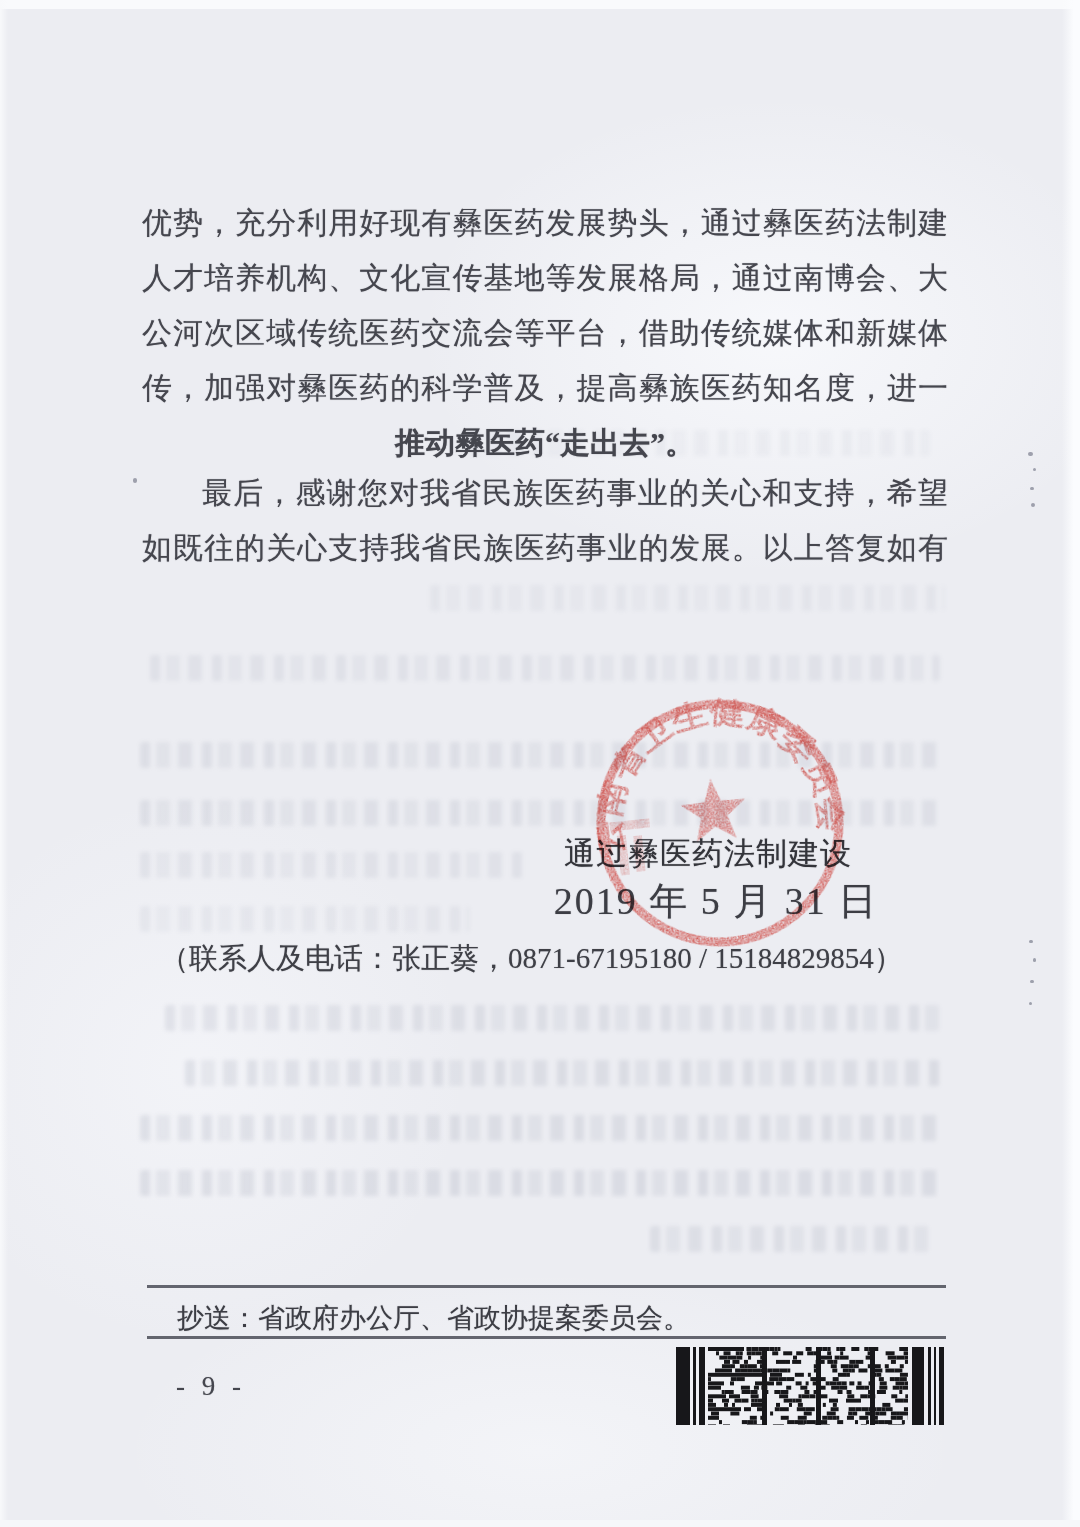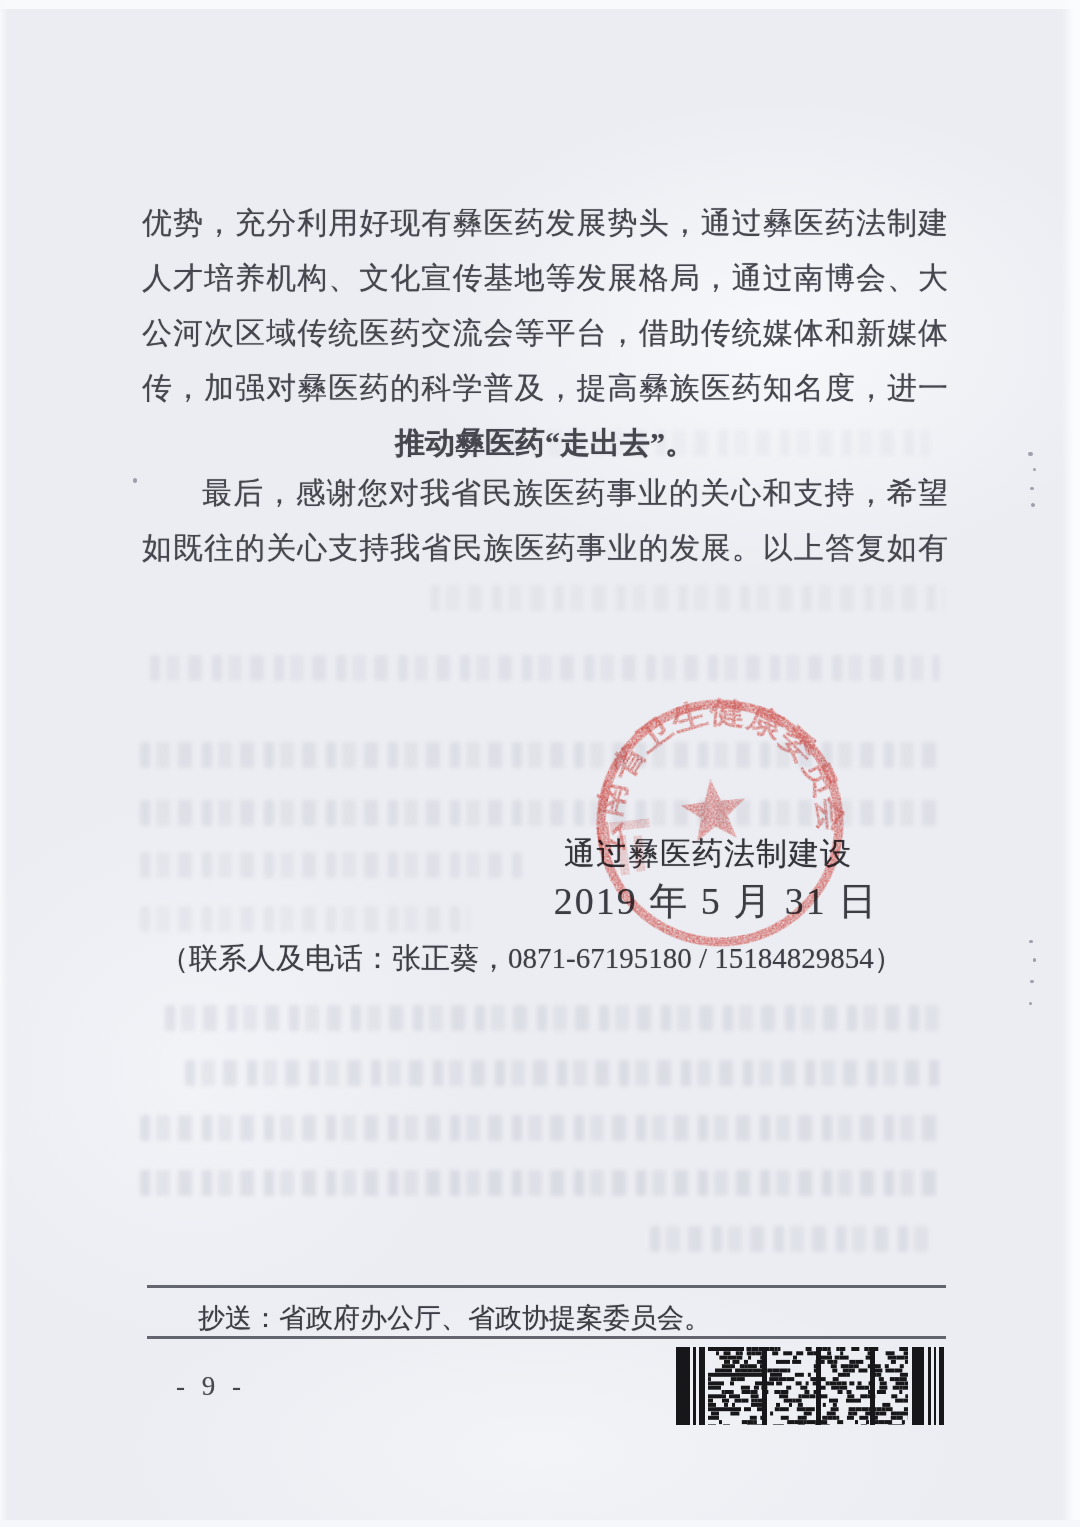--- a/index.html
+++ b/index.html
@@ -46,21 +46,21 @@
   .ghost{position:absolute;height:26px;border-radius:3px;
     background:repeating-linear-gradient(90deg,
       rgba(128,134,156,.55) 0 10px, rgba(128,134,156,0) 10px 16px,
       rgba(128,134,156,.38) 16px 30px, rgba(128,134,156,0) 30px 38px,
       rgba(128,134,156,.5) 38px 52px, rgba(128,134,156,0) 52px 62px);
     filter:blur(2.3px);}
 
   .rule{position:absolute;left:147px;width:799px;height:3px;background:#4c4e58;
     opacity:.85;filter:blur(.4px);}
   .cc-line{position:absolute;top:1302px;left:177px;font-size:27px;line-height:32px;
-    color:#3c3d44;text-shadow:0 0 1px rgba(60,61,68,.5);margin-left:21px;}
+    color:#3c3d44;text-shadow:0 0 1px rgba(60,61,68,.5);}
   .page-num{position:absolute;top:1371px;left:176px;font-size:27px;color:#45464e;
     letter-spacing:5px;text-shadow:0 0 1px rgba(69,70,78,.45);}
 
   .barcode{position:absolute;left:676px;top:1347px;width:272px;height:78px;}
 
   .speck{position:absolute;background:rgba(92,97,114,.55);border-radius:2px;}
 </style>
 </head>
 <body>
 

